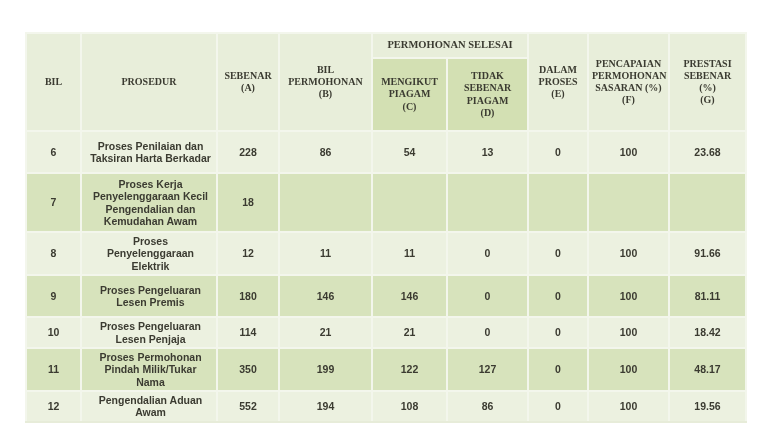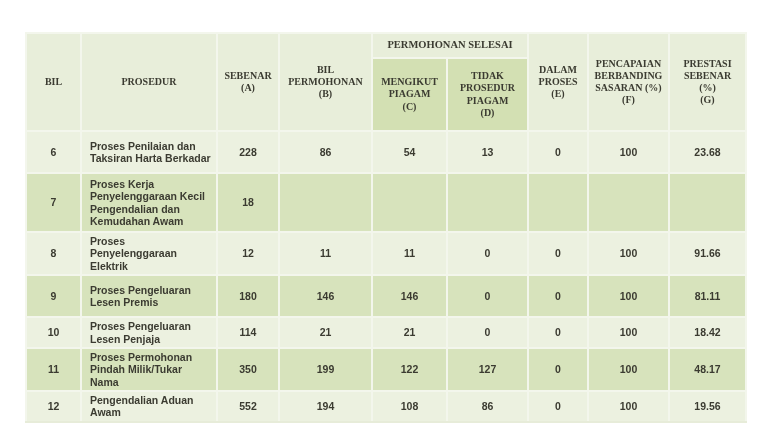--- a/index.html
+++ b/index.html
@@ -35,21 +35,21 @@
   .perf th.group{font-size:10.5px;}
   .perf th.dark{background:#d3e0b3;}
   .perf thead tr.hdr-top{height:25px;}
   .perf thead tr.hdr-sub{height:73px;}
   .perf td{
     font-weight:700;
     font-size:10.5px;
     line-height:1.18;
   }
   .perf td.prosedur{
-    text-align:left;
+    text-align:center;
     padding-left:8px;
     padding-right:5px;
   }
   .perf tbody tr:nth-child(odd) td{background:#ecf1e0;}
   .perf tbody tr:nth-child(even) td{background:#d7e3bc;}
   .perf tbody tr:nth-child(1){height:42px;}
   .perf tbody tr:nth-child(2){height:59px;}
   .perf tbody tr:nth-child(3){height:42px;}
   .perf tbody tr:nth-child(4){height:42px;}
   .perf tbody tr:nth-child(5){height:30px;}
@@ -80,34 +80,34 @@
         <th rowspan="2">SEBENAR
 (A)</th>
         <th rowspan="2">BIL
 PERMOHONAN
 (B)</th>
         <th colspan="2" class="group">PERMOHONAN SELESAI</th>
         <th rowspan="2">DALAM
 PROSES
 (E)</th>
         <th rowspan="2">PENCAPAIAN
-BERBANDING
+PERMOHONAN
 SASARAN (%)
 (F)</th>
         <th rowspan="2">PRESTASI
 SEBENAR
 (%)
 (G)</th>
       </tr>
       <tr class="hdr-sub">
         <th class="dark">MENGIKUT
 PIAGAM
 (C)</th>
         <th class="dark">TIDAK
-PROSEDUR
+SEBENAR
 PIAGAM
 (D)</th>
       </tr>
     </thead>
     <tbody>
       <tr>
         <td>6</td>
         <td class="prosedur">Proses Penilaian dan Taksiran Harta Berkadar</td>
         <td>228</td>
         <td>86</td>

